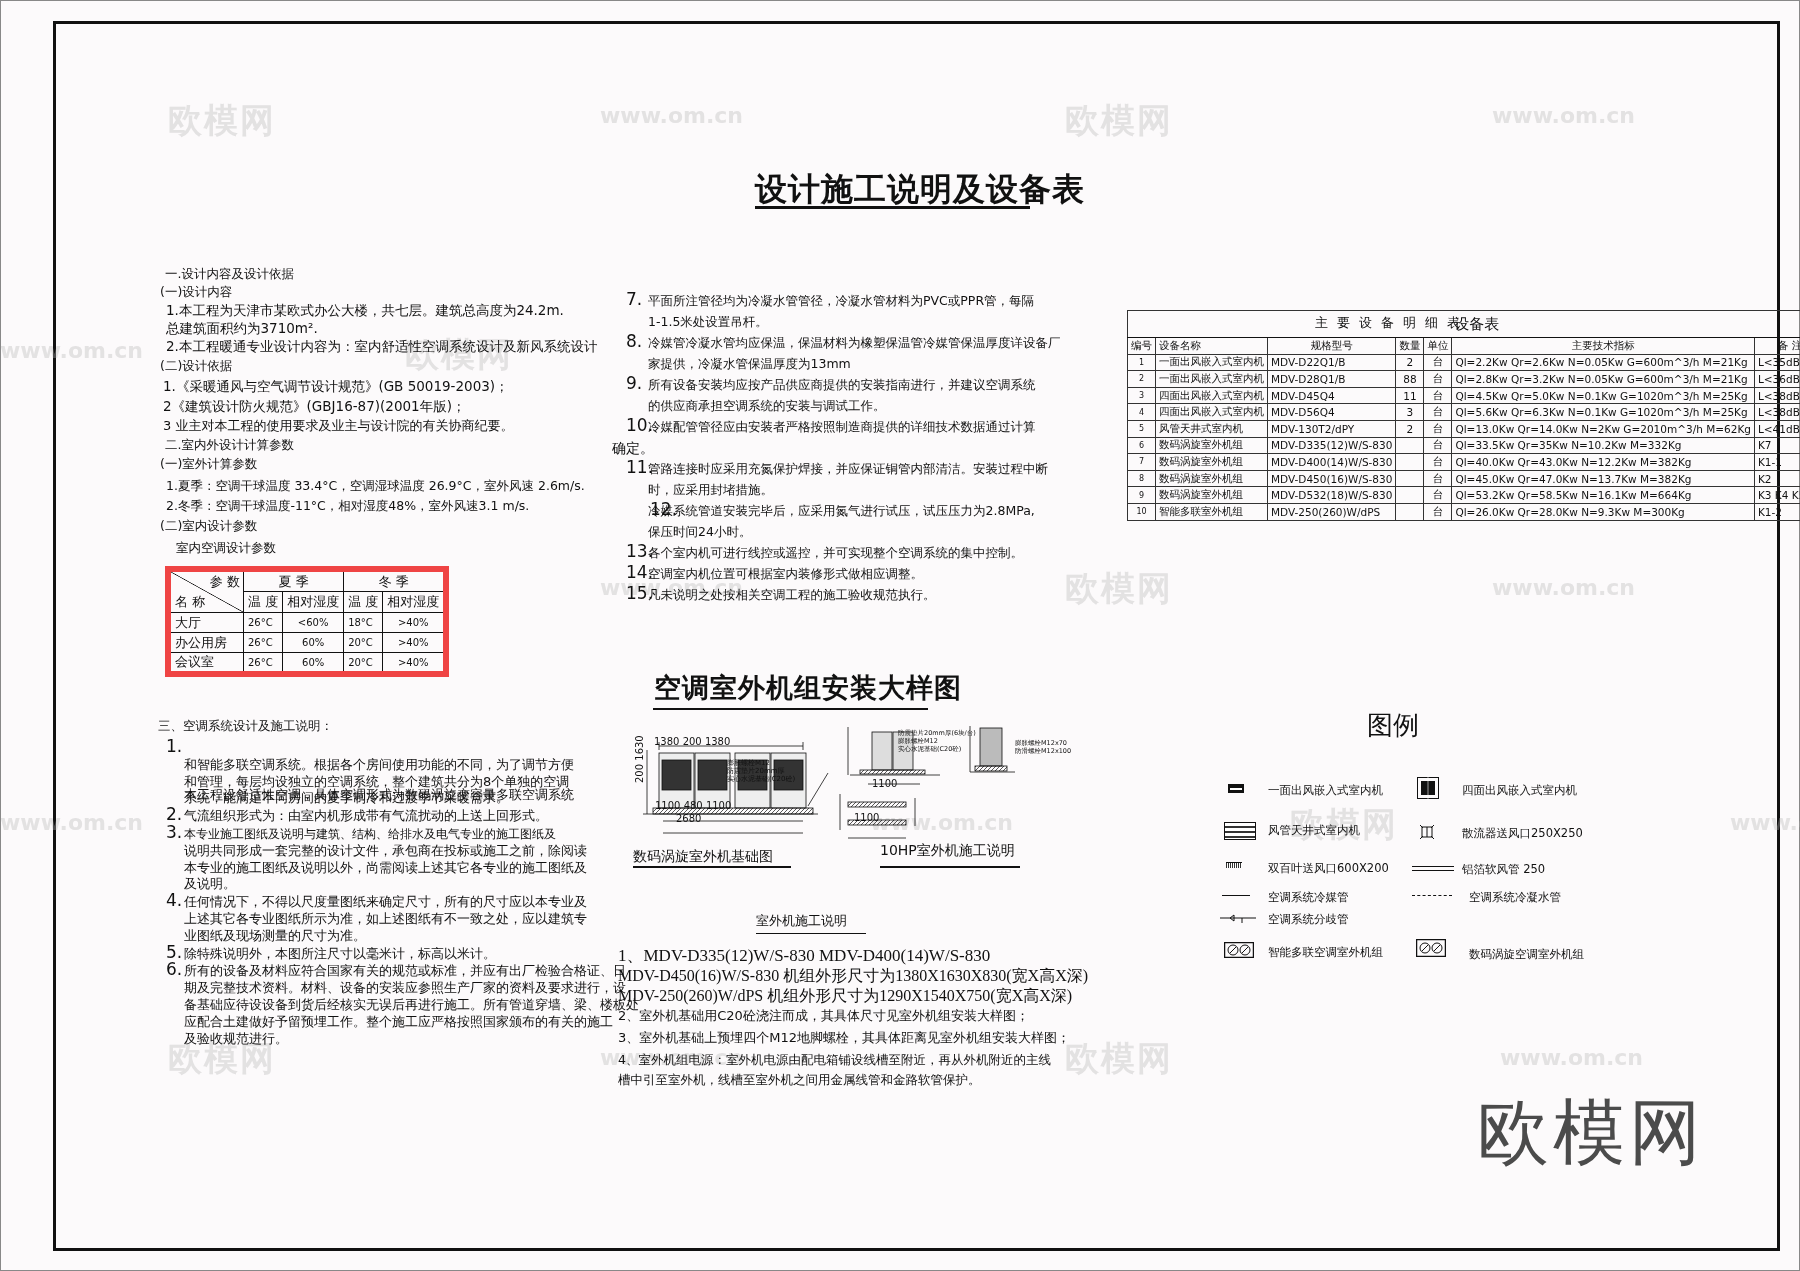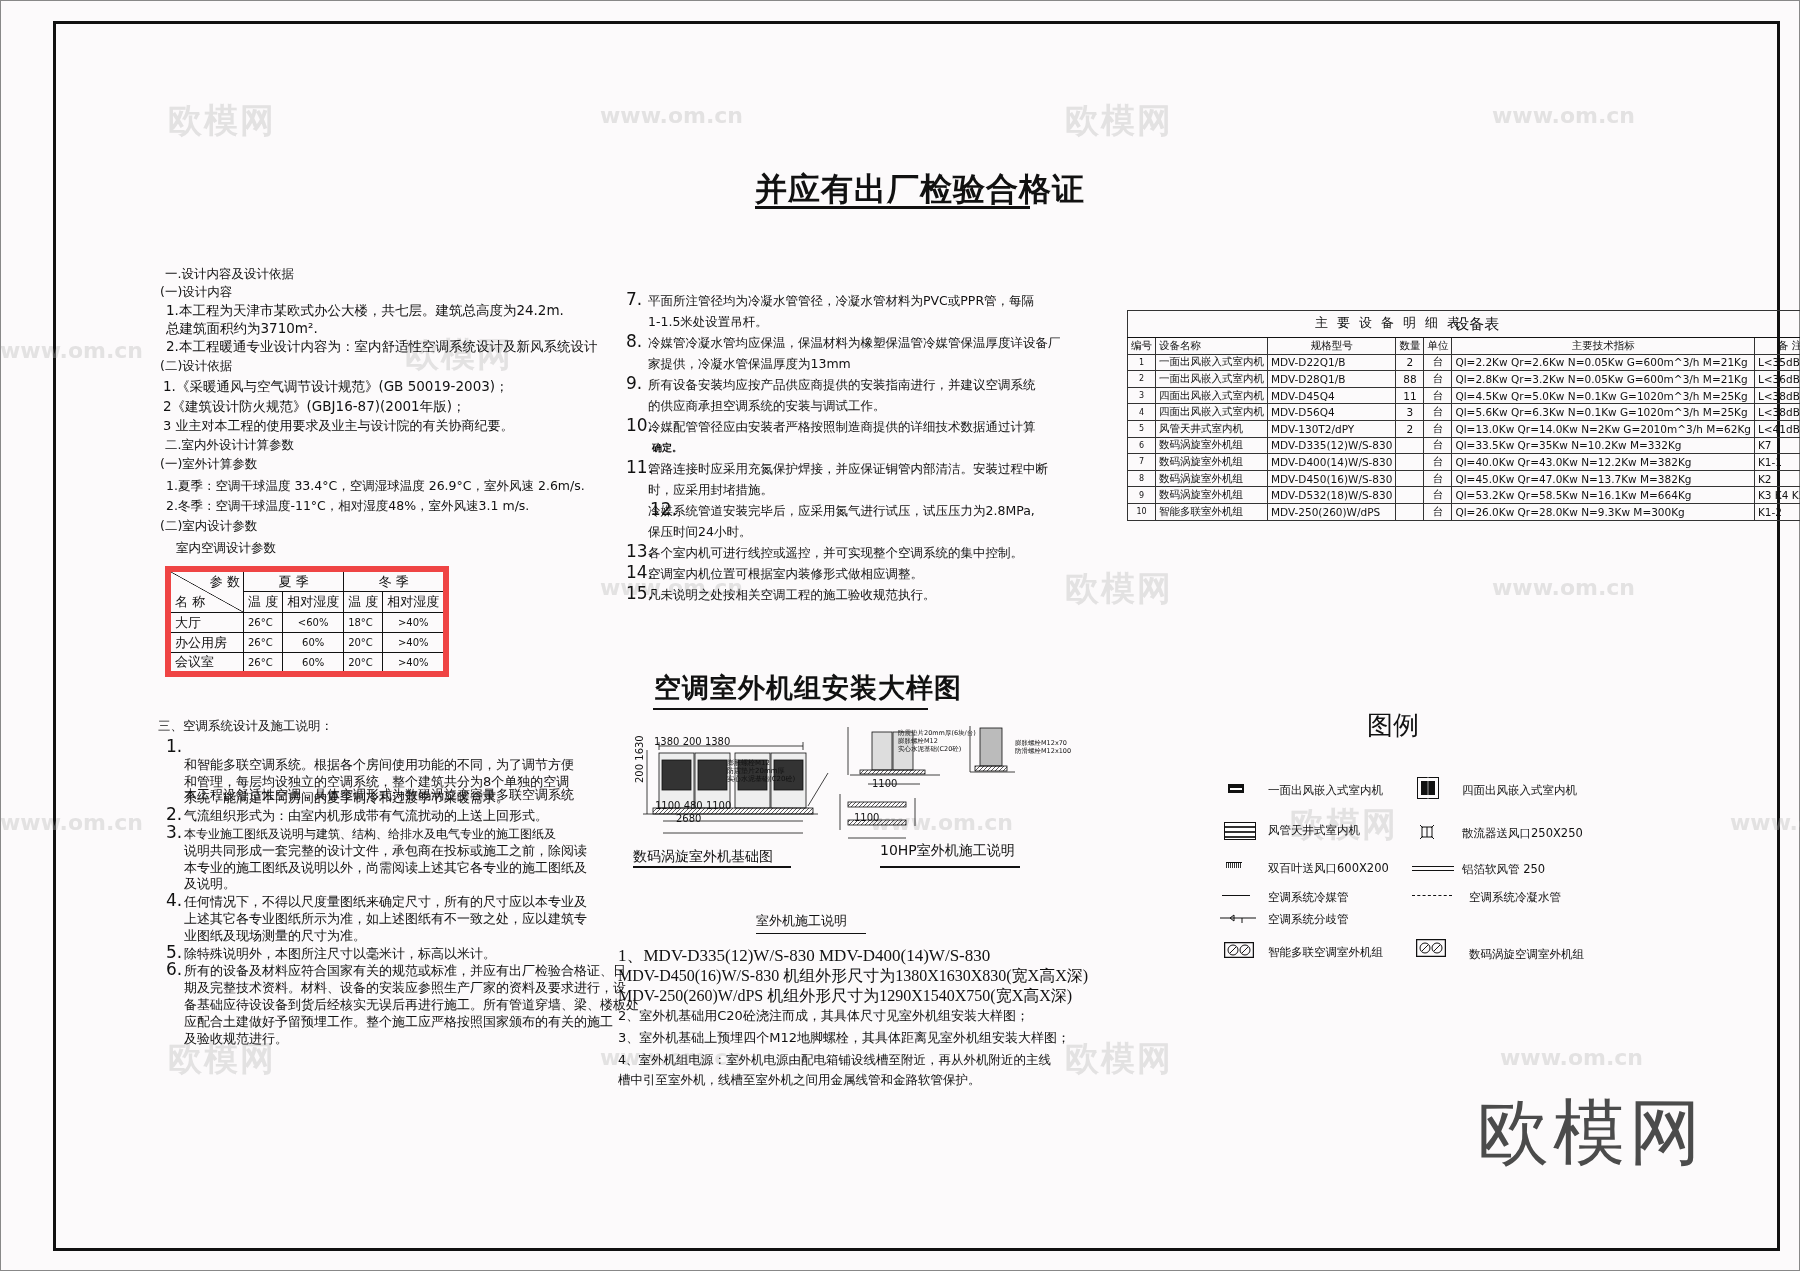--- a/index.html
+++ b/index.html
@@ -61,21 +61,21 @@
 <div class="wm wm-url" style="left:0px;top:810px">www.om.cn</div>
 <div class="wm wm-url" style="left:870px;top:810px">www.om.cn</div>
 <div class="wm wm-cn" style="left:1290px;top:802px">欧模网</div>
 <div class="wm wm-url" style="left:1730px;top:810px">www.om.cn</div>
 <div class="wm wm-cn" style="left:168px;top:1036px">欧模网</div>
 <div class="wm wm-url" style="left:600px;top:1045px">www.om.cn</div>
 <div class="wm wm-cn" style="left:1065px;top:1036px">欧模网</div>
 <div class="wm wm-url" style="left:1500px;top:1045px">www.om.cn</div>
 <div class="big-wm">欧模网</div>
 
-<div class="abs main-title">并应有出厂检验合格证</div>
+<div class="abs main-title">设计施工说明及设备表</div>
 <div class="abs main-title-line"></div>
 
 <div class="txt" style="left:165px;top:266px">一.设计内容及设计依据</div>
 <div class="txt" style="left:160px;top:284px">(一)设计内容</div>
 <div class="txt" style="left:166px;top:302px;font-size:13.5px">1.本工程为天津市某欧式办公大楼，共七层。建筑总高度为24.2m.</div>
 <div class="txt" style="left:166px;top:320px;font-size:13.5px">   总建筑面积约为3710m².</div>
 <div class="txt" style="left:166px;top:338px;font-size:13.5px">2.本工程暖通专业设计内容为：室内舒适性空调系统设计及新风系统设计</div>
 <div class="txt" style="left:160px;top:358px">(二)设计依据</div>
 <div class="txt" style="left:163px;top:378px;font-size:13.5px">1.《采暖通风与空气调节设计规范》(GB 50019-2003)；</div>
 <div class="txt" style="left:163px;top:398px;font-size:13.5px">2《建筑设计防火规范》(GBJ16-87)(2001年版)；</div>
@@ -163,21 +163,21 @@
     <div class="txt" style="left: 648px; top: 293px; font-size: 12.5px;">平面所注管径均为冷凝水管管径，冷凝水管材料为PVC或PPR管，每隔</div>
     <div class="txt" style="left: 648px; top: 314px; font-size: 12.5px;">1-1.5米处设置吊杆。</div>
     <div class="txt num" style="left: 626px; top: 333px;">8.</div>
     <div class="txt" style="left: 648px; top: 335px; font-size: 12.5px;">冷媒管冷凝水管均应保温，保温材料为橡塑保温管冷媒管保温厚度详设备厂</div>
     <div class="txt" style="left: 648px; top: 356px; font-size: 12.5px;">家提供，冷凝水管保温厚度为13mm</div>
     <div class="txt num" style="left: 626px; top: 375px;">9.</div>
     <div class="txt" style="left: 648px; top: 377px; font-size: 12.5px;">所有设备安装均应按产品供应商提供的安装指南进行，并建议空调系统</div>
     <div class="txt" style="left: 648px; top: 398px; font-size: 12.5px;">的供应商承担空调系统的安装与调试工作。</div>
     <div class="txt num" style="left: 626px; top: 417px;">10.</div>
     <div class="txt" style="left: 648px; top: 419px; font-size: 12.5px;">冷媒配管管径应由安装者严格按照制造商提供的详细技术数据通过计算</div>
-    <div class="txt" style="left: 652px; top: 440px; font-size: 10px; font-weight: bold;">确定。</div>
+    <div class="txt" style="left: 612px; top: 440px; font-size: 14px;">确定。</div>
     <div class="txt num" style="left: 626px; top: 459px;">11.</div>
     <div class="txt" style="left: 648px; top: 461px; font-size: 12.5px;">管路连接时应采用充氮保护焊接，并应保证铜管内部清洁。安装过程中断</div>
     <div class="txt" style="left: 648px; top: 482px; font-size: 12.5px;">时，应采用封堵措施。</div>
     <div class="txt num" style="left: 610px; top: 501px; margin-left: 40px;">12.</div>
     <div class="txt" style="left: 648px; top: 503px; font-size: 12.5px;">冷媒系统管道安装完毕后，应采用氮气进行试压，试压压力为2.8MPa,</div>
     <div class="txt" style="left: 648px; top: 524px; font-size: 12.5px;">保压时间24小时。</div>
     <div class="txt num" style="left: 626px; top: 543px;">13.</div>
     <div class="txt" style="left: 648px; top: 545px; font-size: 12.5px;">各个室内机可进行线控或遥控，并可实现整个空调系统的集中控制。</div>
     <div class="txt num" style="left: 626px; top: 564px;">14.</div>
     <div class="txt" style="left: 648px; top: 566px; font-size: 12.5px;">空调室内机位置可根据室内装修形式做相应调整。</div>

